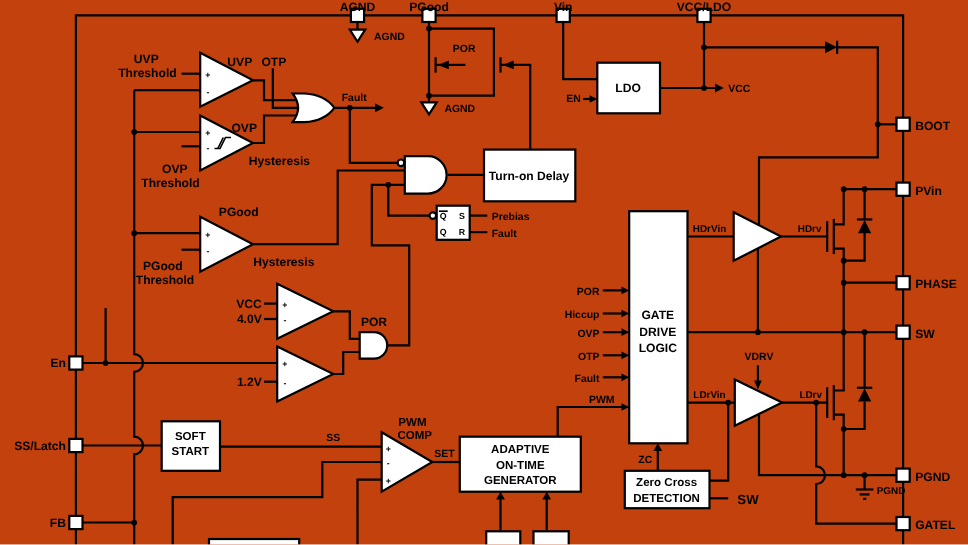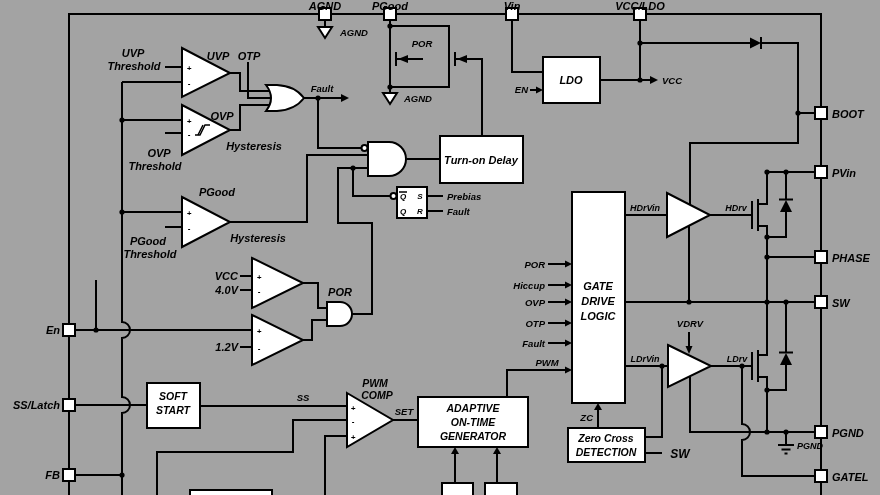--- a/index.html
+++ b/index.html
@@ -1,16 +1,16 @@
 <!DOCTYPE html>
 <html><head>
 <meta charset="utf-8">
 <style>
   html,body{margin:0;padding:0;background:#fff;}
-  .stage{position:relative;width:880px;height:495px;background:#a3a3a3;overflow:hidden;font-style:italic;}
+  .stage{position:relative;width:880px;height:495px;background:#c2410c;overflow:hidden;}
   svg{display:block;}
   svg text{font-family:"Liberation Sans","DejaVu Sans",sans-serif;font-weight:700;fill:#000;}
   .t11{font-size:11px;}
   .t105{font-size:10.5px;}
   .t95{font-size:9.5px;}
   .t9{font-size:9px;}
   .t12{font-size:12px;}
   .t8{font-size:8px;}
   .wire{stroke:#000;stroke-width:2;fill:none;}
   .thin{stroke:#000;stroke-width:1.5;fill:none;}

